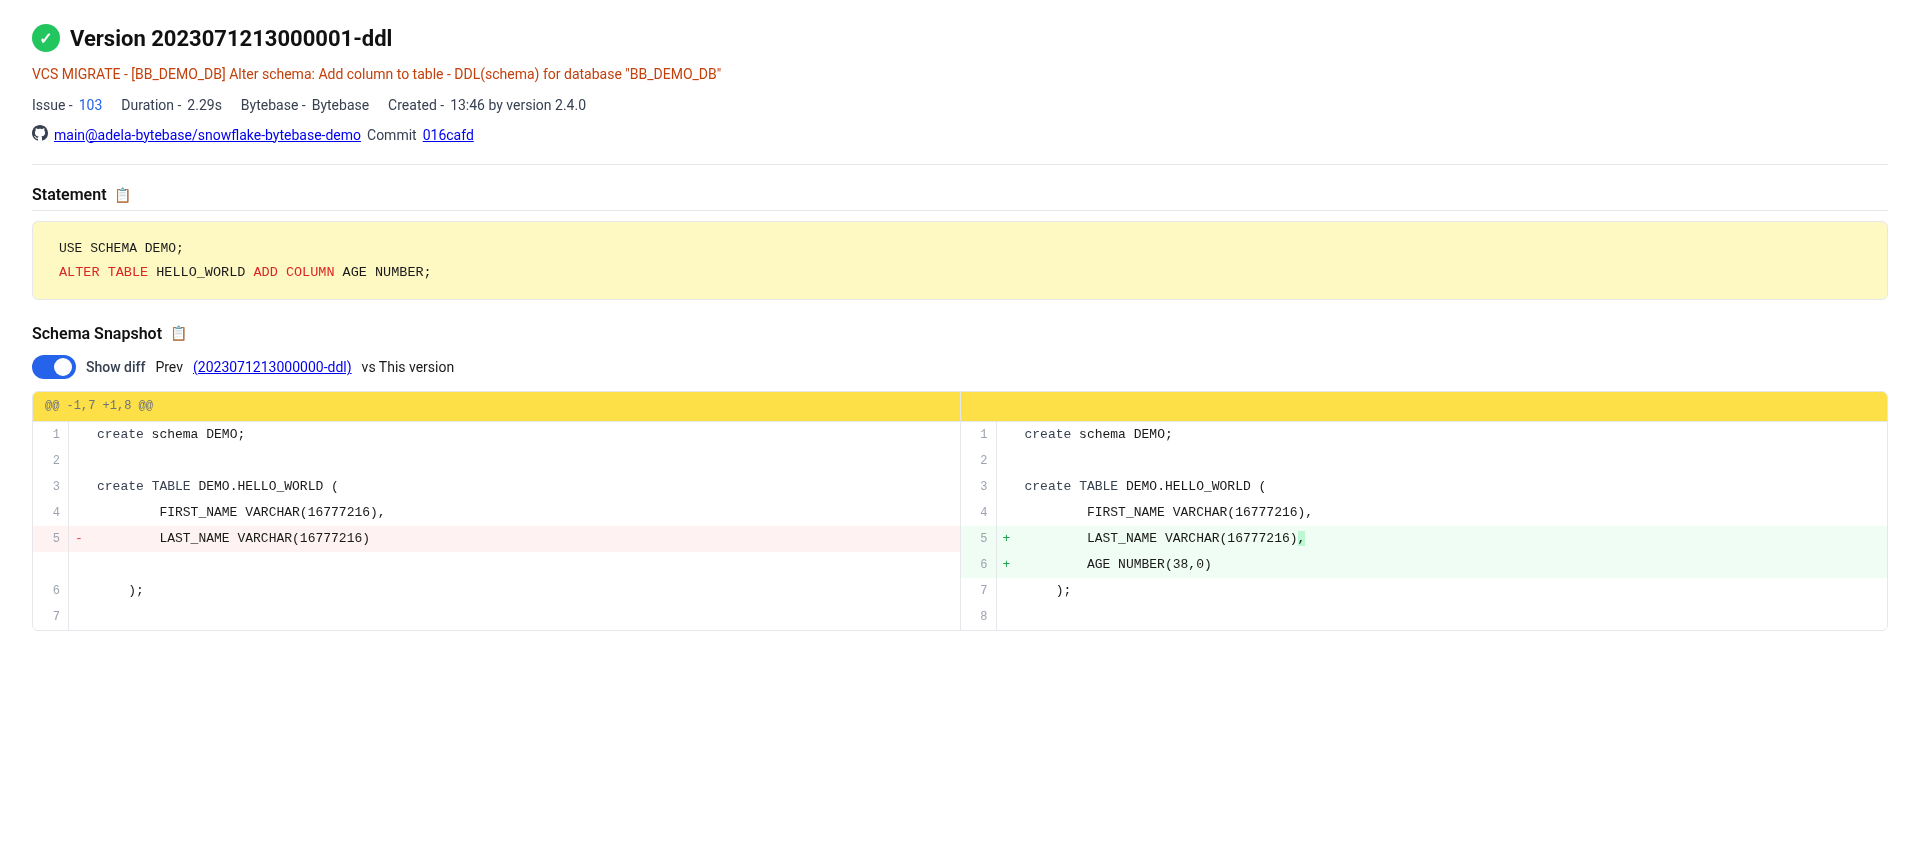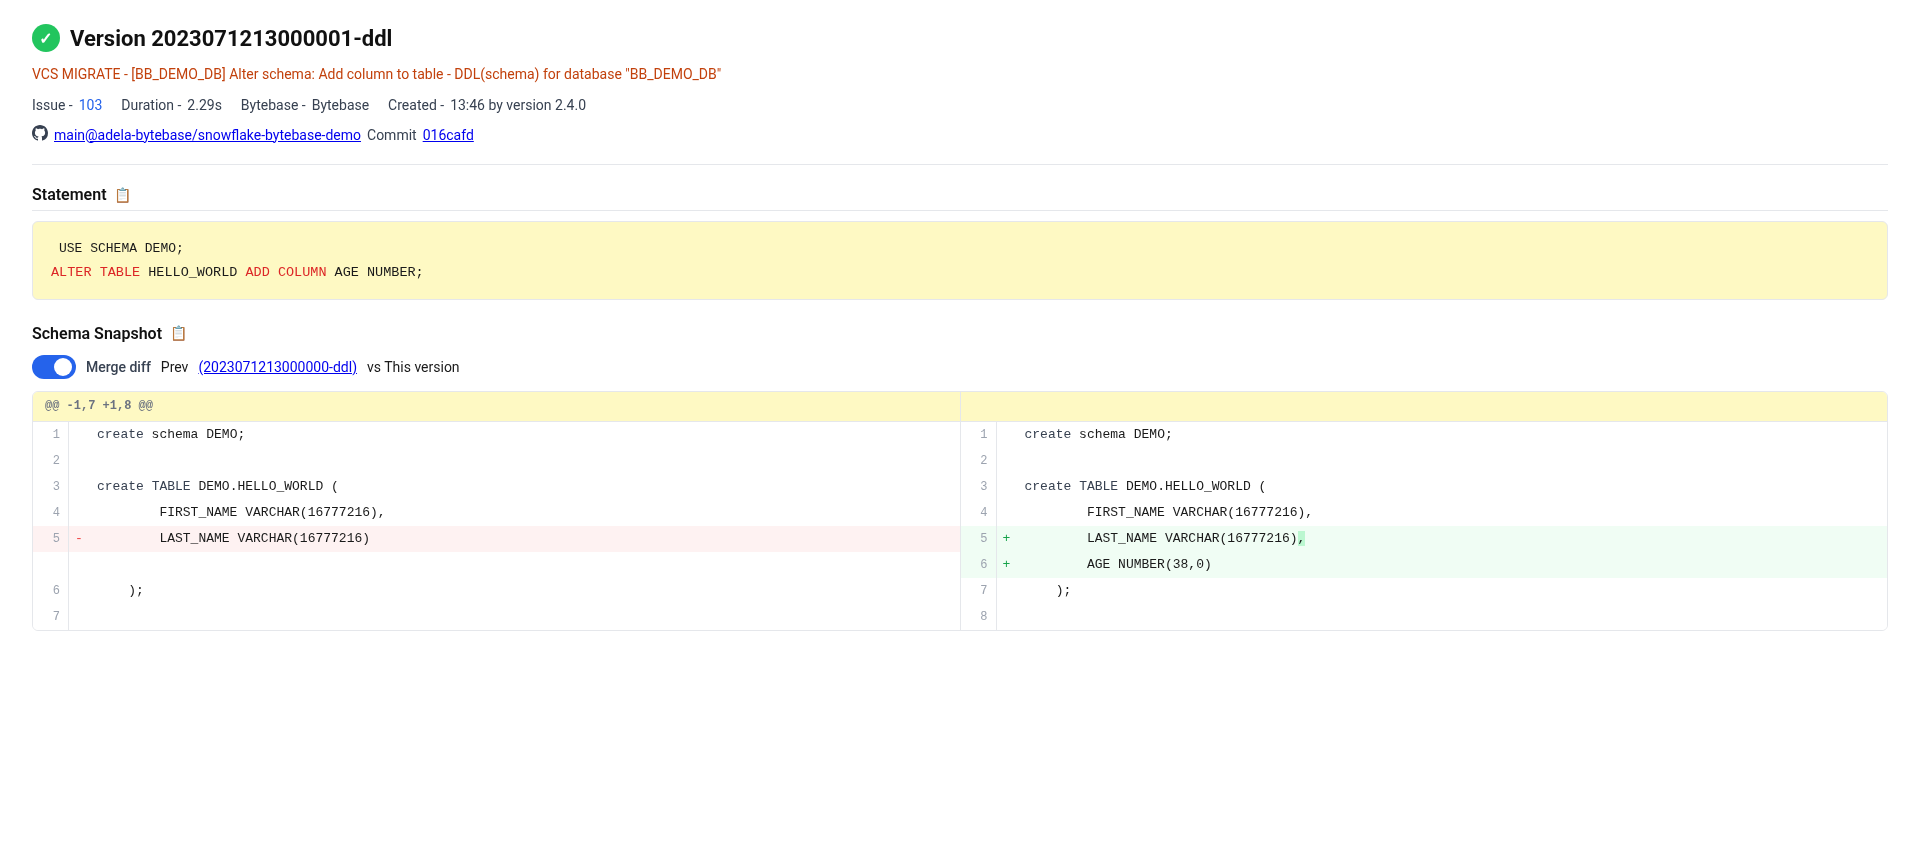--- a/index.html
+++ b/index.html
@@ -166,29 +166,28 @@
       flex: 1;
       overflow-x: auto;
     }
 
     .diff-divider {
       width: 1px;
       background: #e5e7eb;
     }
 
     .diff-header {
-      background: #fef9c3;
+      background: #fde047;
       padding: 6px 12px;
       font-size: 12px;
       color: #6b7280;
       border-bottom: 1px solid #e5e7eb;
       min-height: 30px;
       display: flex;
       align-items: center;
-      font-weight: bold;
     }
 
     .diff-line {
       display: flex;
       align-items: stretch;
       min-height: 26px;
     }
 
     .diff-line-num {
       width: 36px;
@@ -287,21 +286,21 @@
 
 <hr class="separator">
 
 <div class="section-title">
   <span>Statement</span>
   <span class="copy-icon">📋</span>
 </div>
 
 <div class="code-block">
   <div class="diff-line-content code-line-normal">USE SCHEMA DEMO;</div>
-  <div style="display:flex; flex-wrap: wrap; gap: 0;">
+  <div style="display:flex; flex-wrap: wrap; gap: 0; margin-left: 8px;">
     <span style="color:#dc2626;">ALTER</span>
     <span style="color:#1a1a1a;">&nbsp;</span>
     <span style="color:#dc2626;">TABLE</span>
     <span style="color:#1a1a1a;">&nbsp;HELLO_WORLD&nbsp;</span>
     <span style="color:#dc2626;">ADD</span>
     <span style="color:#1a1a1a;">&nbsp;</span>
     <span style="color:#dc2626;">COLUMN</span>
     <span style="color:#1a1a1a;">&nbsp;AGE NUMBER;</span>
   </div>
 </div>
@@ -310,21 +309,21 @@
   <span>Schema Snapshot</span>
   <span class="copy-icon">📋</span>
 </div>
 
 <div class="diff-toggle-row">
   <div class="toggle">
     <div class="toggle-track">
       <div class="toggle-thumb"></div>
     </div>
   </div>
-  <span class="show-diff-label">Merge diff</span>
+  <span class="show-diff-label">Show diff</span>
   <span>Prev</span>
   <a href="#">(2023071213000000-ddl)</a>
   <span>vs This version</span>
 </div>
 
 <div class="diff-container">
 
   <div class="diff-pane">
     <div class="diff-header">
       <span>@@ -1,7 +1,8 @@</span>

